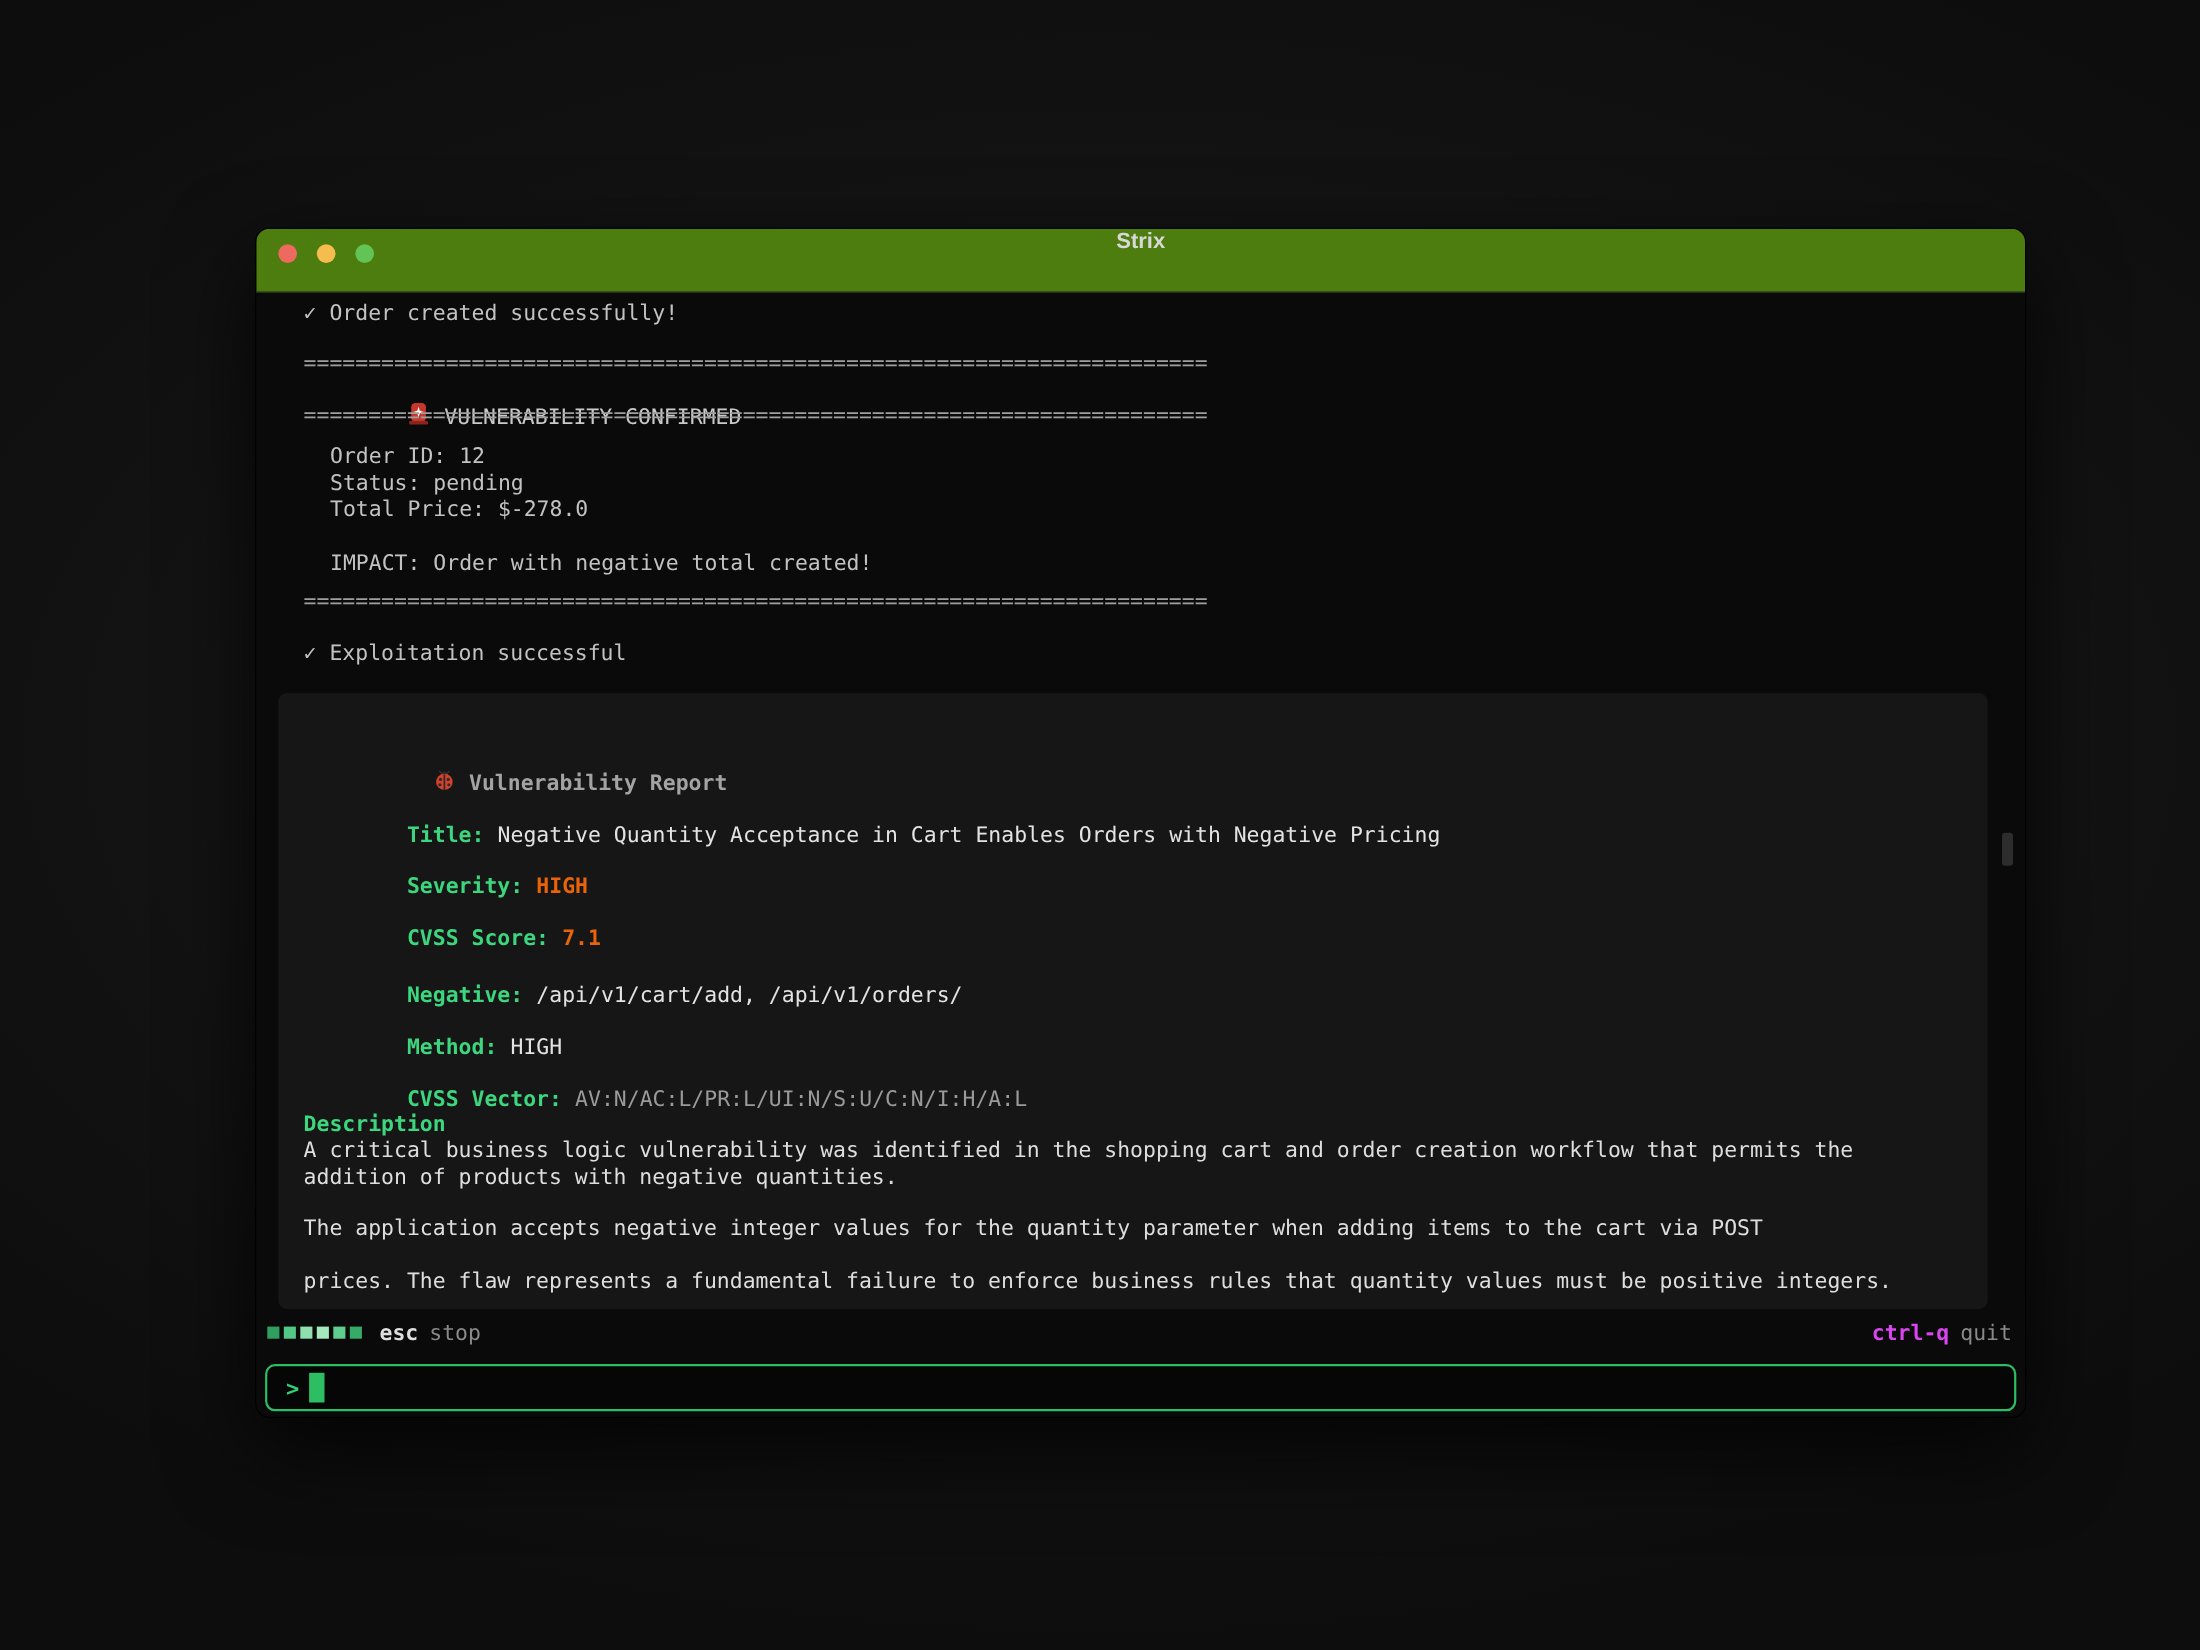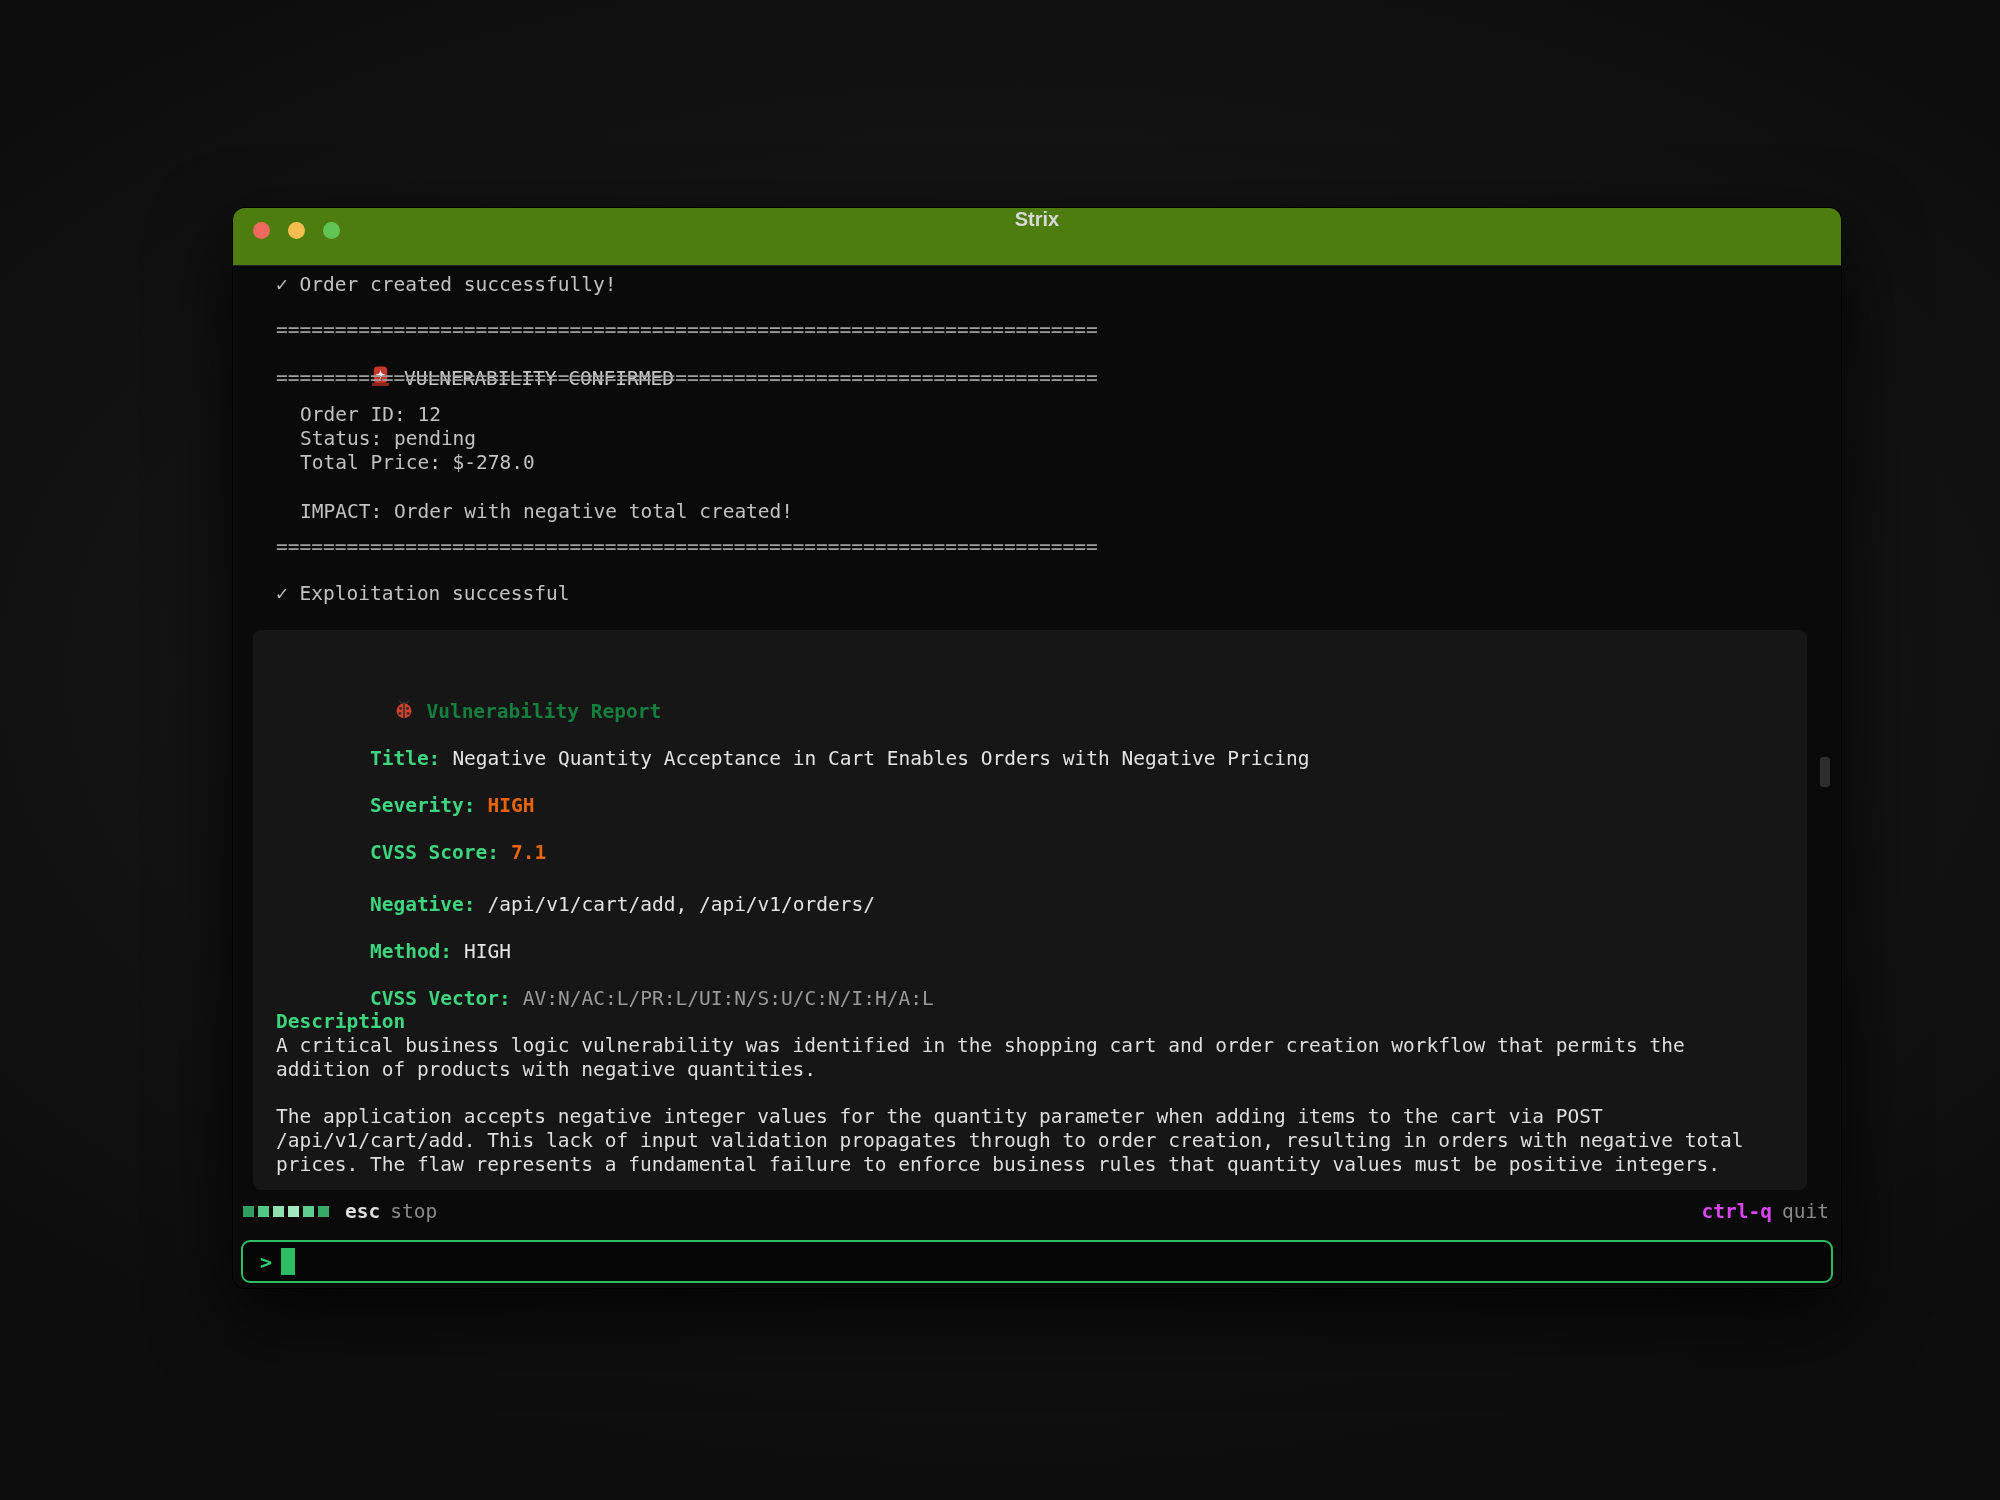--- a/index.html
+++ b/index.html
@@ -25,21 +25,21 @@
   .icon{display:inline-block;vertical-align:middle;}
   
   .panel{position:absolute;left:20px;top:422px;width:1554px;height:560px;
     background:#161616;border-radius:8px;overflow:hidden;}
   .pline{position:absolute;left:23px;white-space:pre;font-size:19.5px;line-height:24px;color:#dedede;}
   .lbl{color:#3dd67e;font-weight:700;}
   .org{color:#e8630a;font-weight:700;}
   .white{color:#e3e3e3;}
   .dim{color:#9a9a9a;}
   .heading-row{display:flex;align-items:center;gap:11px;}
-  .heading-row .org-txt{color:#15803d;font-weight:700;}
+  .heading-row .org-txt{color:#a3a3a3;font-weight:700;}
   .spacer{display:inline-block;width:12px;}
   
   .scroll-thumb{position:absolute;left:1587px;top:549px;width:10px;height:30px;
     background:#2d2d2d;border-radius:3px;cursor:pointer;}
   
   .statusbar{position:absolute;left:10px;right:12px;top:990px;height:26px;
     display:flex;justify-content:space-between;align-items:center;font-size:19.5px;}
   .sb-left,.sb-right{display:flex;align-items:center;}
   .spinner{display:flex;gap:4px;margin-right:16px;}
   .dot{width:11px;height:11px;}
@@ -138,21 +138,20 @@
       <div class="pline" style="top:333px">
         <span class="lbl">CVSS Vector:</span><span class="spacer"></span><span class="dim">AV:N/AC:L/PR:L/UI:N/S:U/C:N/I:H/A:L</span>
       </div>
 
       <div class="pline lbl" style="top:380px">Description</div>
 
       <div class="pline" style="top:404px">A critical business logic vulnerability was identified in the shopping cart and order creation workflow that permits the</div>
       <div class="pline" style="top:428px">addition of products with negative quantities.</div>
 
       <div class="pline" style="top:475px">The application accepts negative integer values for the quantity parameter when adding items to the cart via POST</div>
-      <div class="pline" style="top:499px">/api/v1/cart/add. This lack of input validation propagates through to order creation, resulting in orders with negative total</div>
       <div class="pline" style="top:523px">prices. The flaw represents a fundamental failure to enforce business rules that quantity values must be positive integers.</div>
     </div>
 
     <div class="scroll-thumb"></div>
 
     <div class="statusbar">
       <div class="sb-left">
         <div class="spinner">
           <span class="dot" style="background-color: rgb(47, 158, 95);"></span>
           <span class="dot" style="background-color: rgb(83, 199, 134);"></span>

